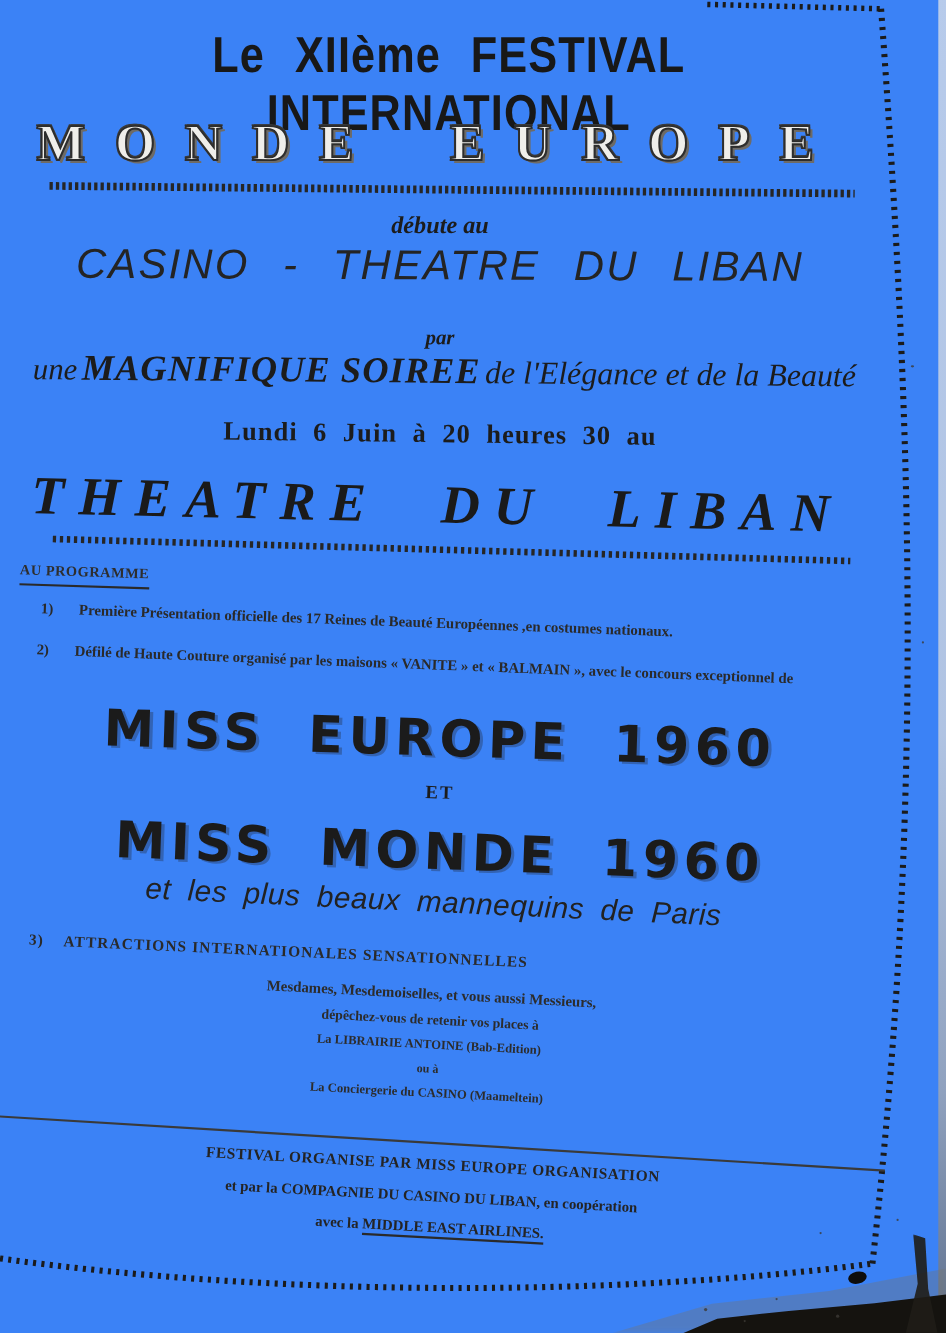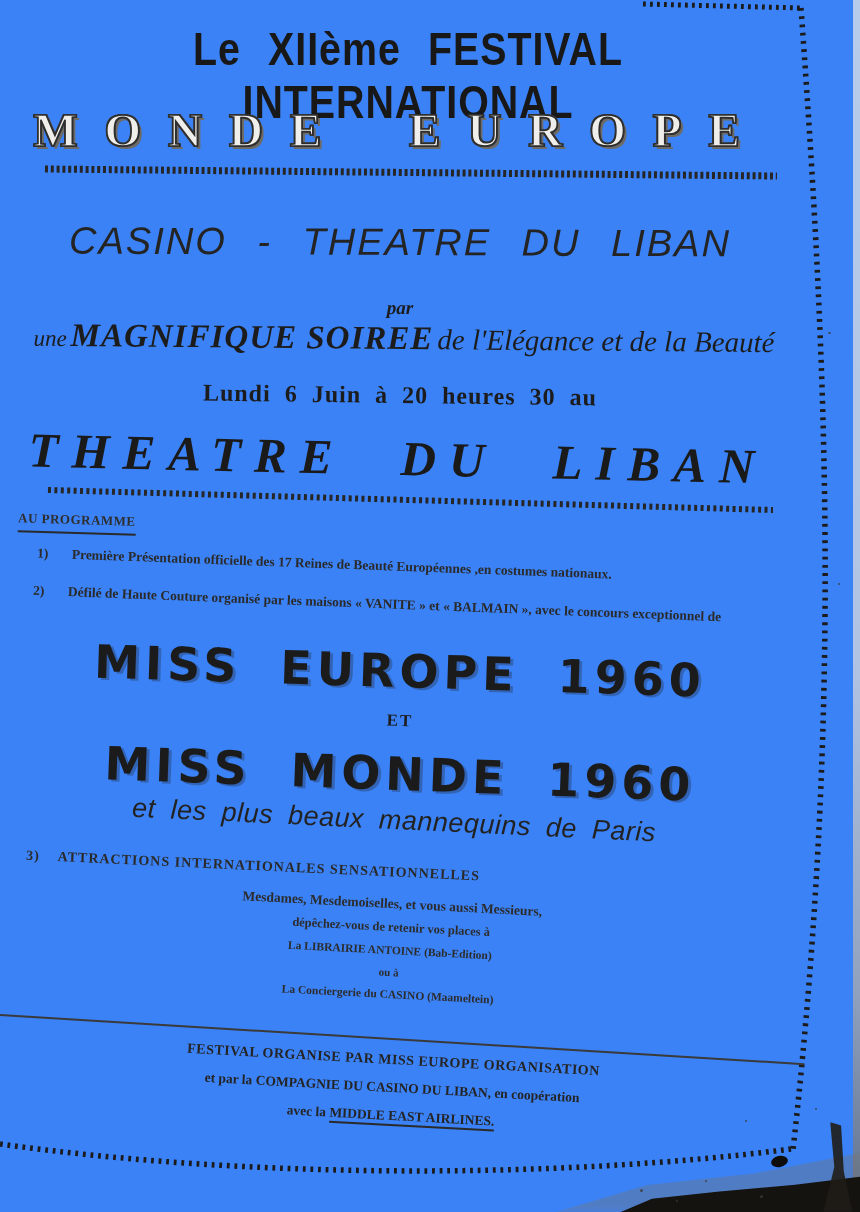--- a/index.html
+++ b/index.html
@@ -31,21 +31,21 @@
 
   .debute{top:192px;font-size:22px;font-weight:bold;font-style:italic;}
   .casino{
     top:221px;font-family:"Liberation Sans",sans-serif;font-style:italic;
     font-size:38px;letter-spacing:2px;word-spacing:18px;color:#242424;
     transform:rotate(0.25deg);
   }
   .par{top:297px;font-size:19px;font-weight:bold;font-style:italic;transform:rotate(0.4deg);}
 
   .soiree{top:320px;width:808px;left:0;text-align:center;font-style:italic;transform:rotate(0.5deg);white-space:nowrap;}
-  .soiree .pre{font-size:23px;}
+  .soiree .pre{font-size:28px;}
   .soiree .main{font-size:33px;font-weight:bold;letter-spacing:1px;}
   .soiree .suf{font-size:29px;}
 
   .lundi{top:382px;font-size:24px;font-weight:bold;word-spacing:7px;letter-spacing:1px;transform:rotate(0.7deg);}
 
   .theatre{
     top:430px;left:0;width:796px;text-align:center;
     font-size:49px;font-weight:bold;font-style:italic;
     letter-spacing:13px;word-spacing:30px;color:#1a1a1a;
     transform:rotate(1.3deg);
@@ -130,20 +130,21 @@
     <path d="M 801 8 C 828 380 841 720 793 1150" stroke="#1b1b1b" stroke-width="5.5" fill="none" stroke-dasharray="2.8 5.4"></path>
     <path d="M 0 1144 C 250 1179 560 1179 791 1149" stroke="#1b1b1b" stroke-width="5.5" fill="none" stroke-dasharray="2.8 4.8"></path>
     <path d="M 45 169 L 777 176" stroke="#262626" stroke-width="7" fill="none" stroke-dasharray="3 2.8"></path>
     <path d="M 48 490 L 773 510" stroke="#262626" stroke-width="6" fill="none" stroke-dasharray="3 3.4"></path>
   </svg>
 
   <div class="abs headline">Le XIIème FESTIVAL INTERNATIONAL</div>
 
   <div class="abs ctr miss-europe">MONDE EUROPE</div>
 
+  <div class="abs ctr debute">débute au</div>
 
   <div class="abs ctr casino">CASINO - THEATRE DU LIBAN</div>
 
   <div class="abs ctr par">par</div>
 
   <div class="abs soiree">
     <span class="pre">une</span>
     <span class="main">MAGNIFIQUE SOIREE</span>
     <span class="suf">de l'Elégance et de la Beauté</span>
   </div>

